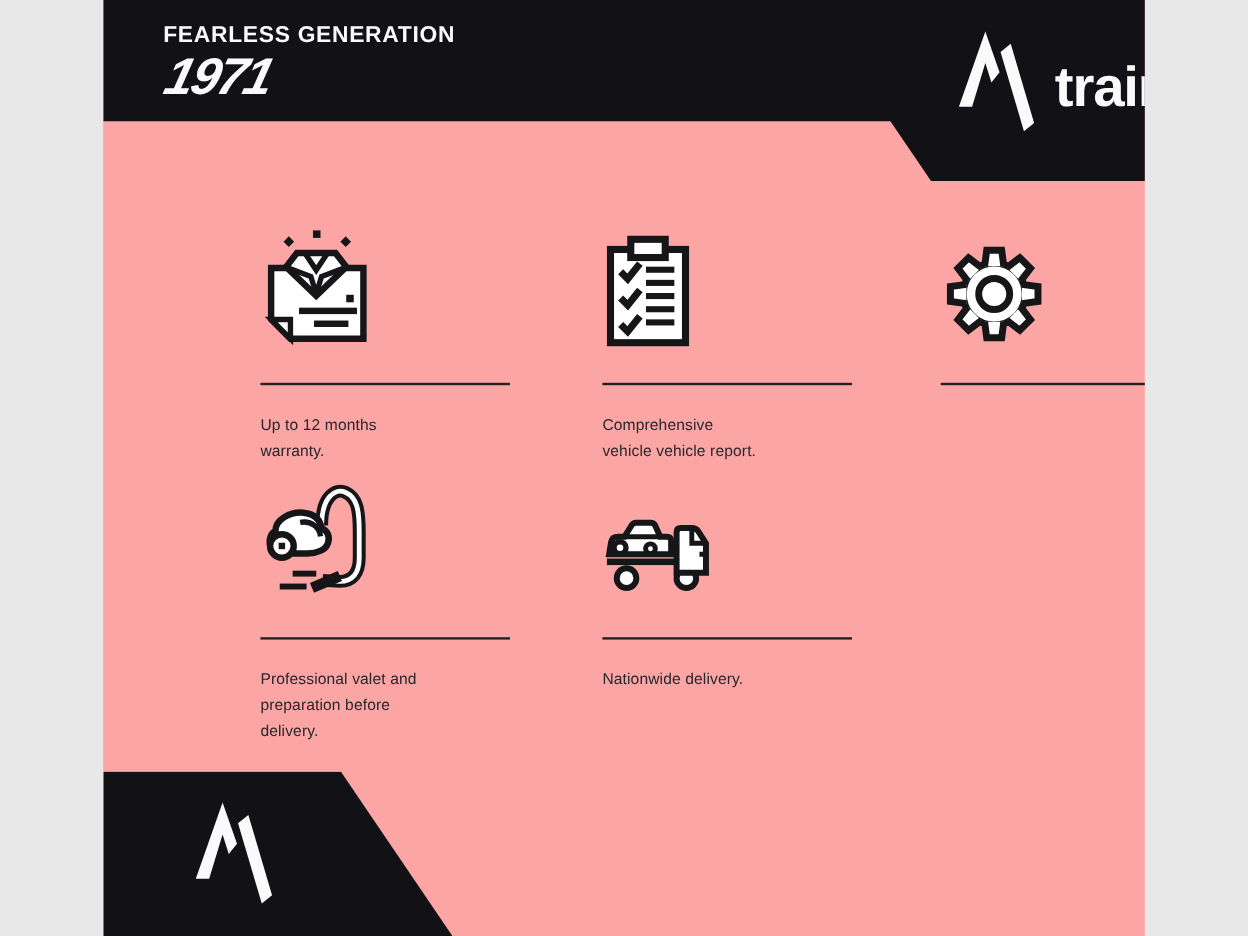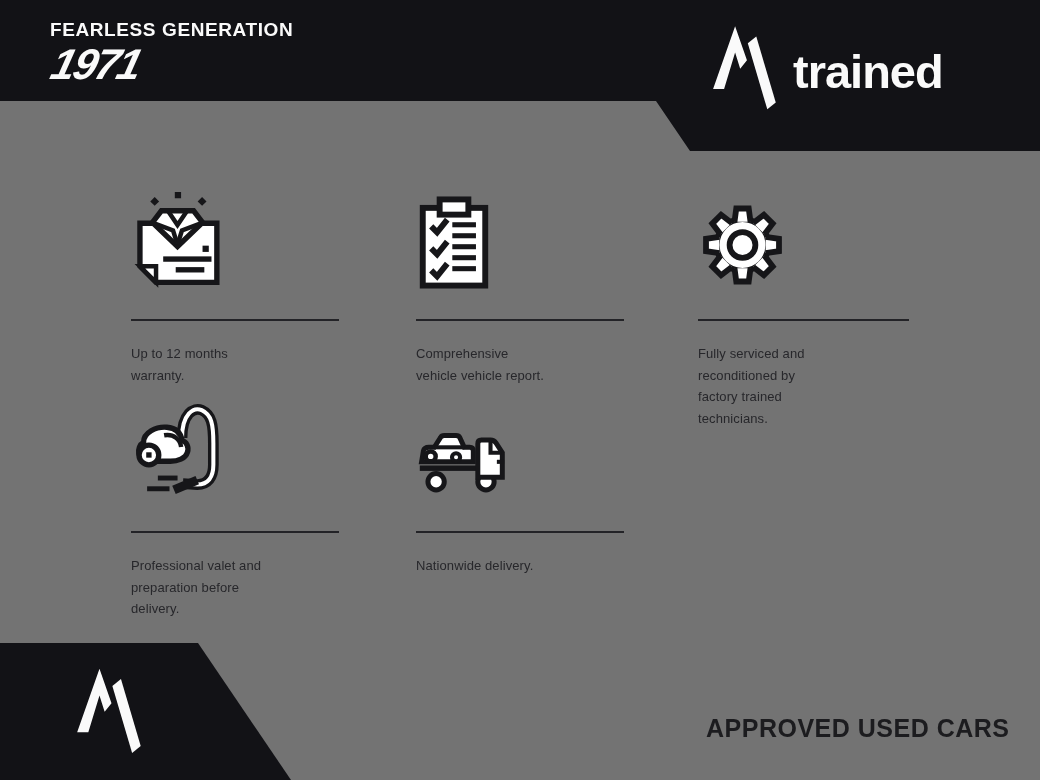--- a/index.html
+++ b/index.html
@@ -1,17 +1,17 @@
 <!DOCTYPE html>
 <html><head>
 <meta charset="utf-8">
 <style>
   html,body{margin:0;padding:0;background:#e8e8e8;}
   .page{
-    position:relative;width:1040px;height:780px;background:#737373;
+    position:relative;width:868px;height:780px;background:#fca5a5;
     font-family:"Liberation Sans", sans-serif;overflow:hidden;margin:0 auto;
   }
   
   .header{
     position:absolute;left:0;top:0;width:1040px;height:151px;background:#121216;
     clip-path:polygon(0 0,1040px 0,1040px 151px,690px 151px,656px 101px,0 101px);
   }
   .tagline{
     position:absolute;left:50px;top:19px;color:#fafafa;font-size:19px;font-weight:bold;
     letter-spacing:0.6px;
@@ -120,24 +120,20 @@
           <path d="M-9,-26 L-7,-41 L7,-41 L9,-26" transform="rotate(135)"></path>
           <path d="M-9,-26 L-7,-41 L7,-41 L9,-26" transform="rotate(180)"></path>
           <path d="M-9,-26 L-7,-41 L7,-41 L9,-26" transform="rotate(225)"></path>
           <path d="M-9,-26 L-7,-41 L7,-41 L9,-26" transform="rotate(270)"></path>
           <path d="M-9,-26 L-7,-41 L7,-41 L9,-26" transform="rotate(315)"></path>
         </g>
         <circle cx="50" cy="50" r="14.5" fill="#ffffff" stroke-width="6.5"></circle>
       </svg>
     </div>
     <div class="divider"></div>
-    <div class="feature-text">Fully serviced and
-reconditioned by
-factory trained
-technicians.</div>
   </div>
 
   <div class="cell c4">
     <div class="icon-row">
       <svg width="94" height="103" viewBox="0 0 105 112" fill="none" stroke="#161619">
         <path d="M57,42 C57,15 70,7 79,11 C90,16 92,27 92,48 L92,72 C92,86 86,94 74,94 L58,93" stroke-width="12"></path>
         <path d="M57,42 C57,15 70,7 79,11 C90,16 92,27 92,48 L92,72 C92,86 86,94 74,94 L58,93" stroke="#ffffff" stroke-width="4.5"></path>
         <path d="M74,89 L48,100" stroke-width="10"></path>
         <path d="M17,68 C8,68 5,52 14,47 C14,36 28,29 40,30 C52,31 56,38 57,45 C62,46 65,52 63,58 C61,65 52,68 44,68 Z" fill="#ffffff" stroke-width="6"></path>
         <path d="M37,39 C48,37 55,44 56,52" stroke-width="5"></path>
@@ -170,15 +166,14 @@
     </div>
     <div class="divider"></div>
     <div class="feature-text">Nationwide delivery.</div>
   </div>
 
   <div class="footer"></div>
   <svg class="footer-logo" width="73" height="94" viewBox="0 0 85 100">
     <polygon points="32,2 46,42 38,52 32,33 19,76 6,76" fill="#fafafa"></polygon>
     <polygon points="47,22 57,14 80,92 70,100" fill="#fafafa"></polygon>
   </svg>
-  <div class="approved">APPROVED USED CARS</div>
 
 </div>
 
 </body></html>

